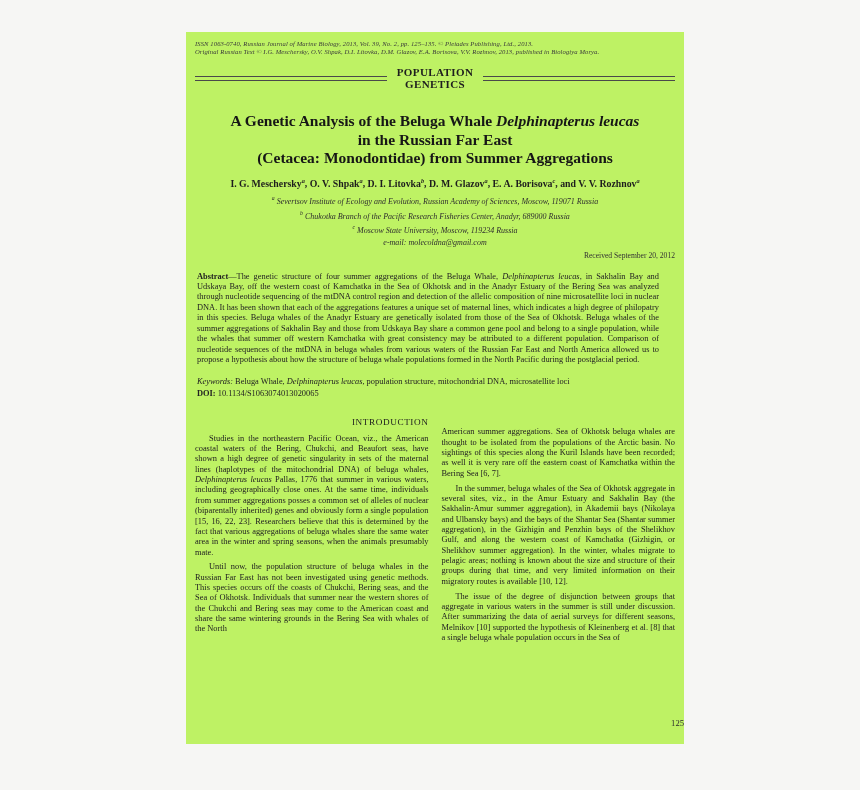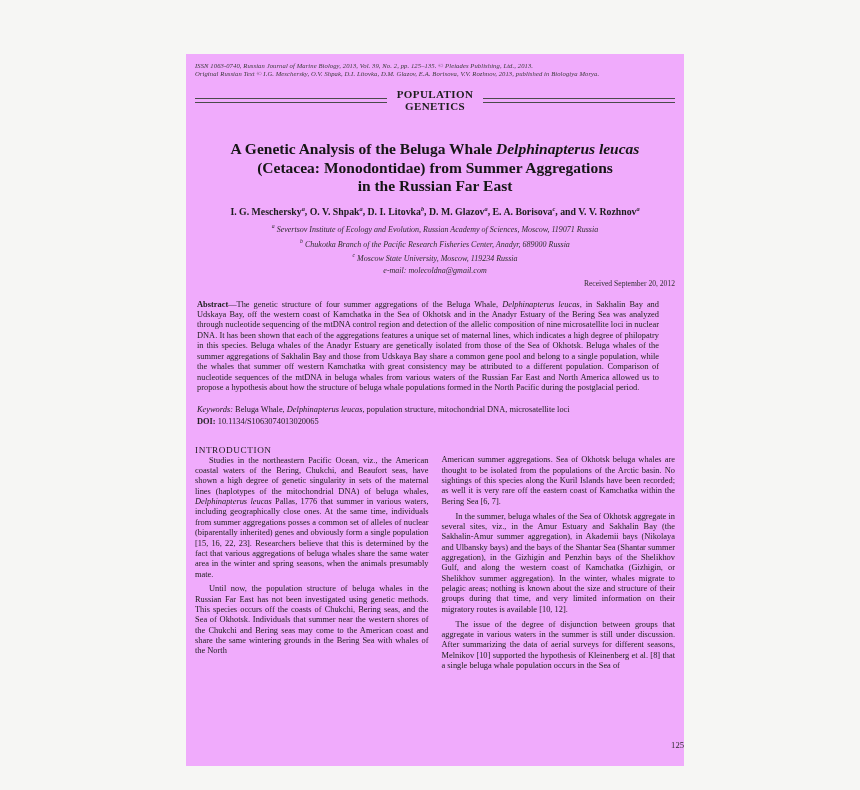--- a/index.html
+++ b/index.html
@@ -8,24 +8,24 @@
     width: 860px;
     height: 790px;
     background: #f6f6f4;
     font-family: "Liberation Serif", serif;
     color: #262626;
     overflow: hidden;
   }
   .page {
     position: absolute;
     left: 186px;
-    top: 54px;
+    top: 32px;
     width: 498px;
     height: 712px;
-    background: #f0abfc;
+    background: #bef264;
     box-sizing: border-box;
     padding: 8px 9px 0 9px;
   }
   
   .jheader {
     font-style: italic;
     font-size: 6.6px;
     line-height: 8.2px;
     color: #3a3a3a;
     letter-spacing: 0.1px;
@@ -47,21 +47,21 @@
     text-align: center;
     font-weight: bold;
     font-size: 11px;
     line-height: 11.5px;
     letter-spacing: 0.4px;
     white-space: nowrap;
     color: #1e1e1e;
   }
   
   .title {
-    margin-top: 28px;
+    margin-top: 22px;
     text-align: center;
     font-weight: bold;
     font-size: 15.5px;
     line-height: 18.5px;
     color: #161616;
   }
   .title .species { font-style: italic; }
   
   .authors {
     margin-top: 9px;
@@ -126,24 +126,24 @@
     margin-top: 16px;
   }
   .col {
     flex: 1 1 0;
     font-size: 8.4px;
     line-height: 10.35px;
     text-align: justify;
     color: #212121;
   }
   .section-heading {
-    text-align: left;
+    text-align: right;
     font-size: 9.2px;
     letter-spacing: 0.6px;
-    margin: 2px 0 0 0;
+    margin: 2px 0 6px 0;
     color: #1d1d1d;
   }
   .col p {
     margin: 0 0 0 0;
     text-indent: 14px;
   }
   .col p + p { margin-top: 4.5px; }
   
   .folio {
     position: absolute;
@@ -169,22 +169,22 @@
     <div class="dbl-rule"></div>
     <div class="banner-text">
       <div>POPULATION</div>
       <div>GENETICS</div>
     </div>
     <div class="dbl-rule"></div>
   </div>
 
   <div class="title">
     <div><span>A Genetic Analysis of the Beluga Whale </span><span class="species">Delphinapterus leucas</span></div>
+    <div>in the Russian Far East</div>
     <div>(Cetacea: Monodontidae) from Summer Aggregations</div>
-    <div>in the Russian Far East</div>
   </div>
 
   <div class="authors">
     <span><span>I. G. Meschersky</span><sup>a</sup><span>, </span></span><span><span>O. V. Shpak</span><sup>a</sup><span>, </span></span><span><span>D. I. Litovka</span><sup>b</sup><span>, </span></span><span><span>D. M. Glazov</span><sup>a</sup><span>, </span></span><span><span>E. A. Borisova</span><sup>c</sup><span>, and </span></span><span><span>V. V. Rozhnov</span><sup>a</sup><span></span></span>
   </div>
 
   <div class="affils">
     <div><sup>a</sup><span> Severtsov Institute of Ecology and Evolution, Russian Academy of Sciences, Moscow, 119071 Russia</span></div>
     <div><sup>b</sup><span> Chukotka Branch of the Pacific Research Fisheries Center, Anadyr, 689000 Russia</span></div>
     <div><sup>c</sup><span> Moscow State University, Moscow, 119234 Russia</span></div>

